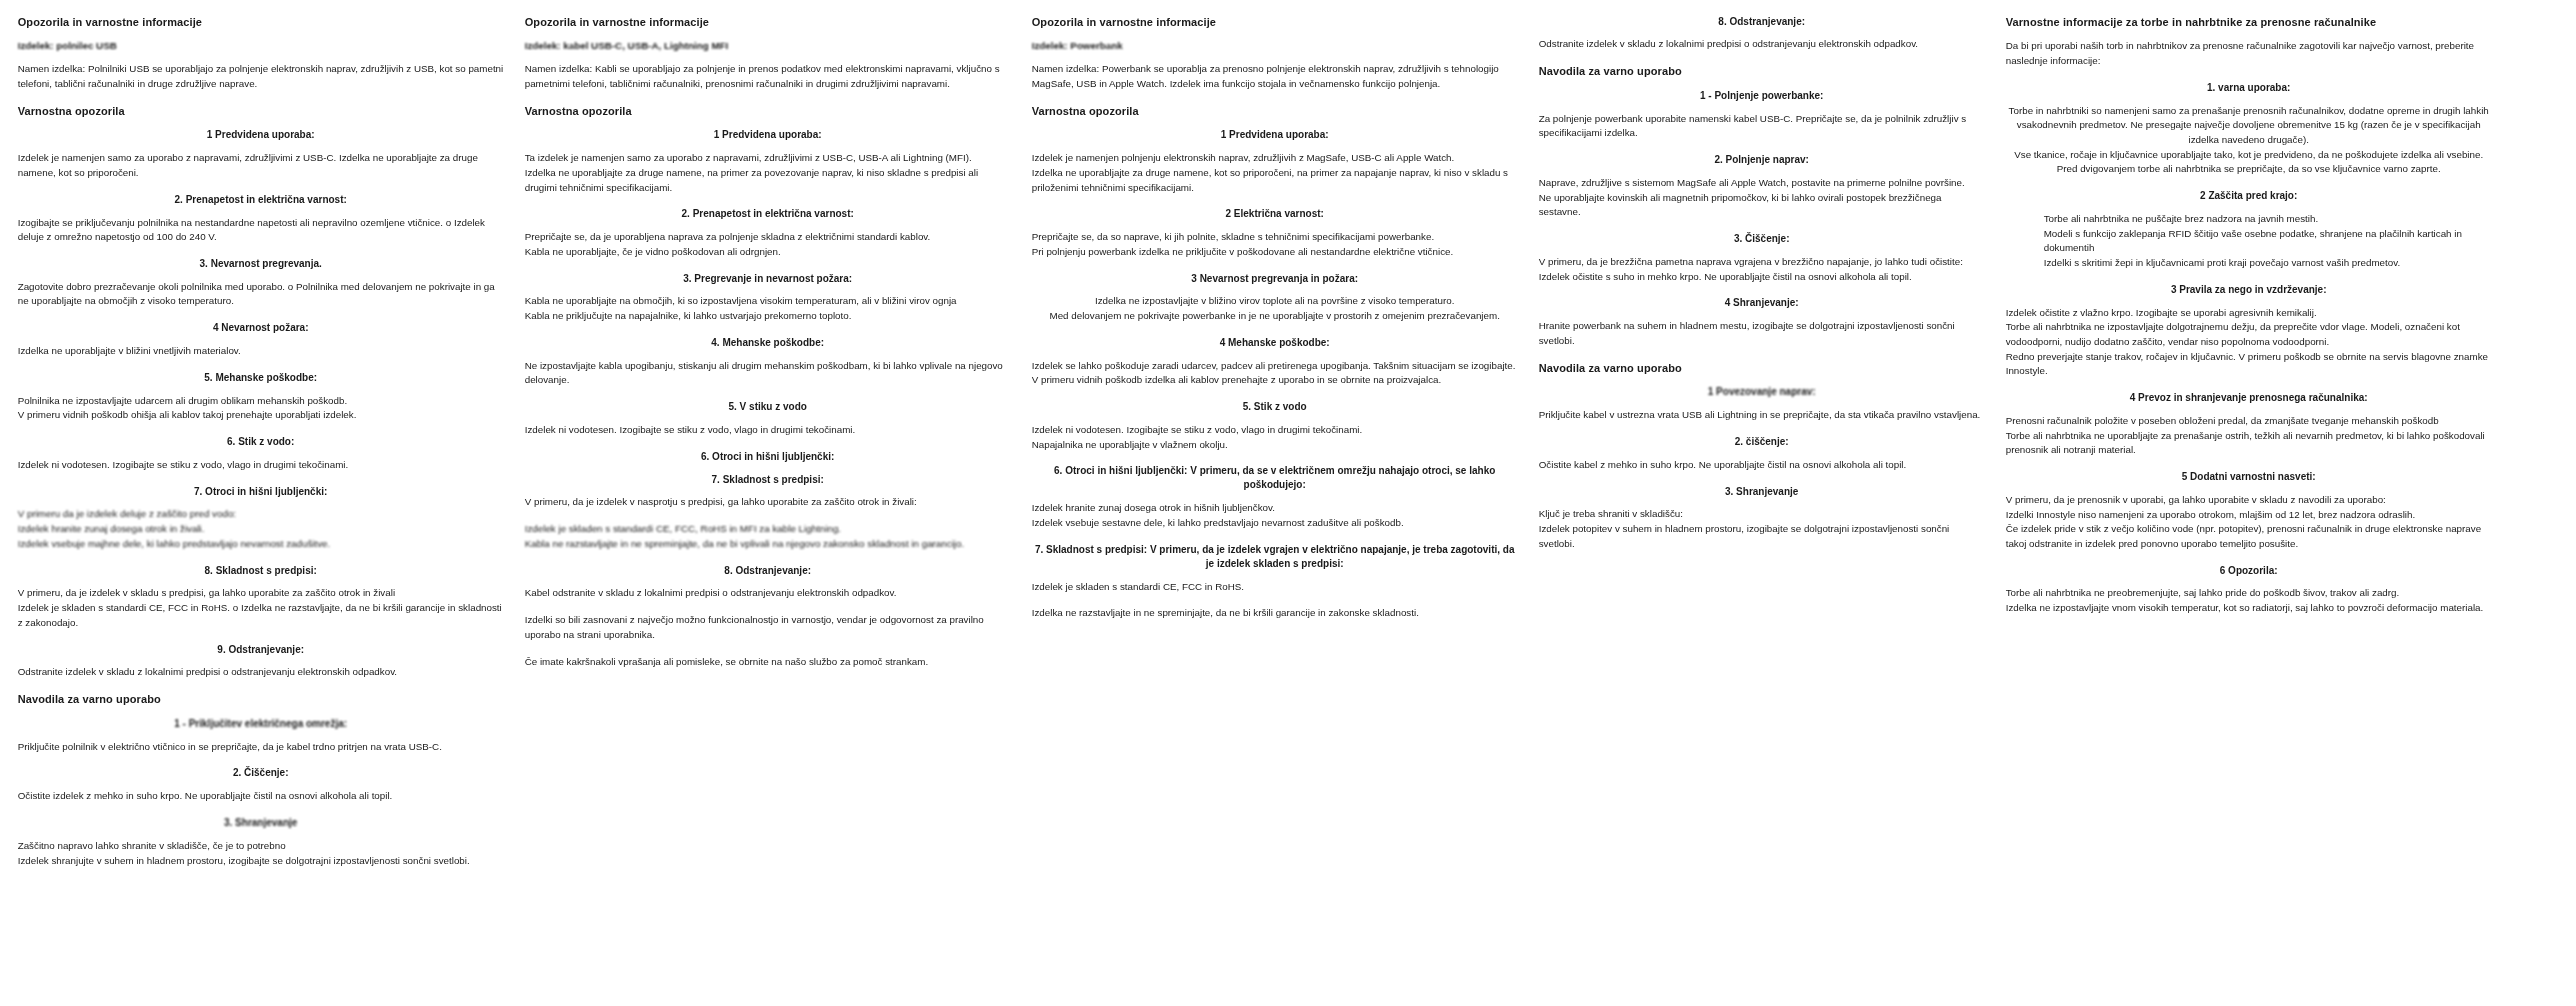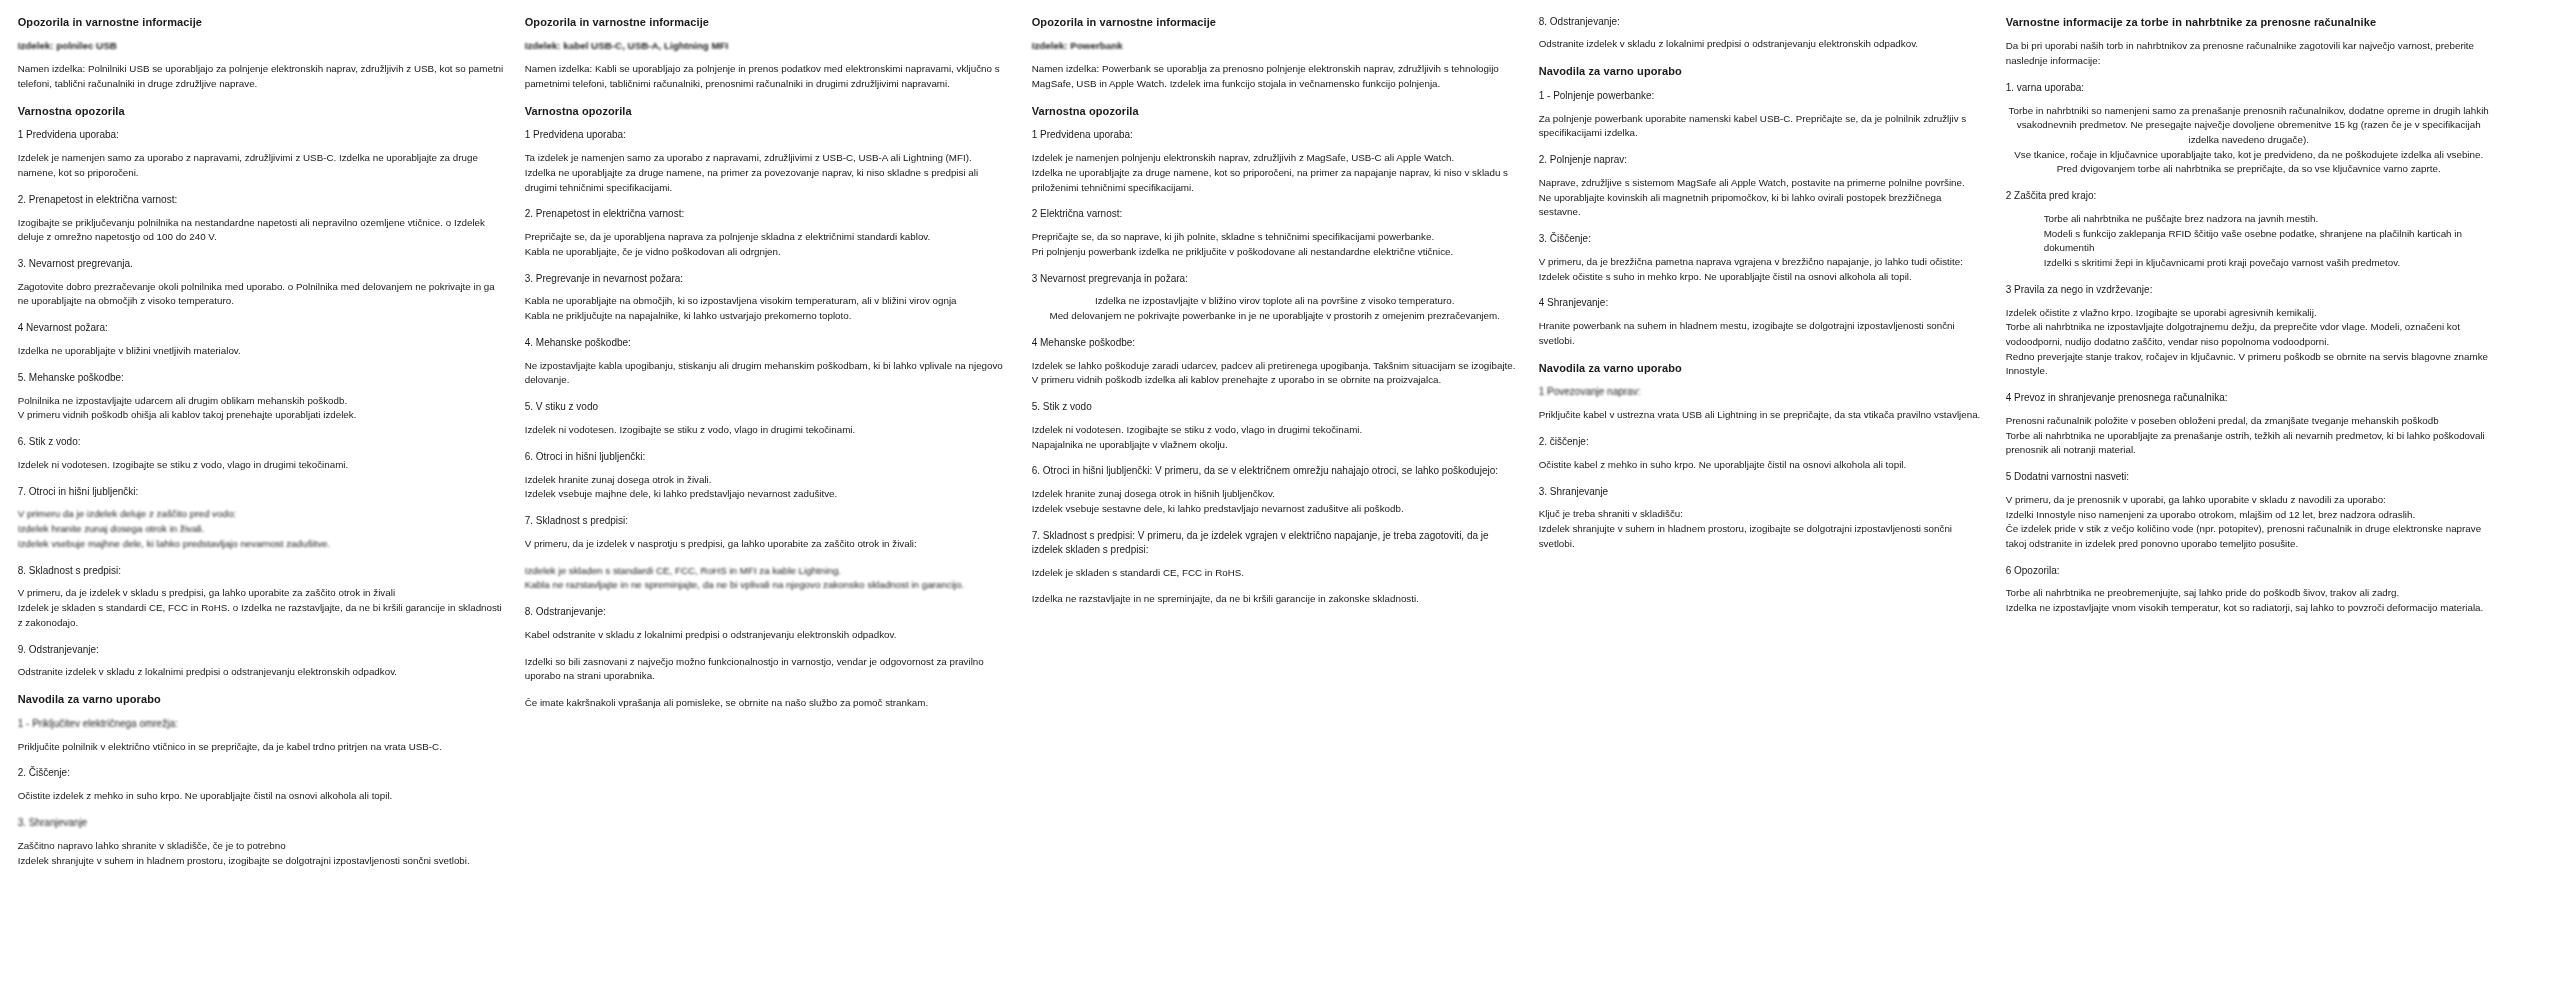--- a/index.html
+++ b/index.html
@@ -42,23 +42,24 @@
     margin: 0 0 9.7px 0;
     line-height: 1.35;
   }
   p.body {
     font-size: 9.8px;
     line-height: 1.5;
     margin: 0 0 12px 0;
   }
   h3.sub {
     font-size: 10px;
-    font-weight: normal;
+    font-weight: bold;
     margin: 0 0 8.9px 0;
     line-height: 1.4;
+    text-align: center;
   }
   .blurry-soft {
     filter: blur(1.2px);
   }
 </style>
 </head>
 <body>
 
 <div class="sheet">
 
@@ -111,22 +112,20 @@
     <p class="body" style="white-space: pre-line;">Prepričajte se, da je uporabljena naprava za polnjenje skladna z električnimi standardi kablov.
 Kabla ne uporabljajte, če je vidno poškodovan ali odrgnjen.</p>
     <h3 class="sub">3. Pregrevanje in nevarnost požara:</h3>
     <p class="body" style="white-space: pre-line;">Kabla ne uporabljajte na območjih, ki so izpostavljena visokim temperaturam, ali v bližini virov ognja
 Kabla ne priključujte na napajalnike, ki lahko ustvarjajo prekomerno toploto.</p>
     <h3 class="sub">4. Mehanske poškodbe:</h3>
     <p class="body">Ne izpostavljajte kabla upogibanju, stiskanju ali drugim mehanskim poškodbam, ki bi lahko vplivale na njegovo delovanje.</p>
     <h3 class="sub">5. V stiku z vodo</h3>
     <p class="body">Izdelek ni vodotesen. Izogibajte se stiku z vodo, vlago in drugimi tekočinami.</p>
     <h3 class="sub">6. Otroci in hišni ljubljenčki:</h3>
-    <p class="body" style="white-space: pre-line;">Izdelek hranite zunaj dosega otrok in živali.
-Izdelek vsebuje majhne dele, ki lahko predstavljajo nevarnost zadušitve.</p>
     <h3 class="sub">7. Skladnost s predpisi:</h3>
     <p class="body">V primeru, da je izdelek v nasprotju s predpisi, ga lahko uporabite za zaščito otrok in živali:</p>
     <p class="body blurry-soft" style="white-space: pre-line;">Izdelek je skladen s standardi CE, FCC, RoHS in MFI za kable Lightning.
 Kabla ne razstavljajte in ne spreminjajte, da ne bi vplivali na njegovo zakonsko skladnost in garancijo.</p>
     <h3 class="sub">8. Odstranjevanje:</h3>
     <p class="body">Kabel odstranite v skladu z lokalnimi predpisi o odstranjevanju elektronskih odpadkov.</p>
     <p class="body">Izdelki so bili zasnovani z največjo možno funkcionalnostjo in varnostjo, vendar je odgovornost za pravilno uporabo na strani uporabnika.</p>
     <p class="body">Če imate kakršnakoli vprašanja ali pomisleke, se obrnite na našo službo za pomoč strankam.</p>
   </div>
 
@@ -172,21 +171,21 @@
 Izdelek očistite s suho in mehko krpo. Ne uporabljajte čistil na osnovi alkohola ali topil.</p>
     <h3 class="sub">4 Shranjevanje:</h3>
     <p class="body">Hranite powerbank na suhem in hladnem mestu, izogibajte se dolgotrajni izpostavljenosti sončni svetlobi.</p>
     <h2 class="sec-title">Navodila za varno uporabo</h2>
     <h3 class="sub blurry-soft">1 Povezovanje naprav:</h3>
     <p class="body">Priključite kabel v ustrezna vrata USB ali Lightning in se prepričajte, da sta vtikača pravilno vstavljena.</p>
     <h3 class="sub">2. čiščenje:</h3>
     <p class="body">Očistite kabel z mehko in suho krpo. Ne uporabljajte čistil na osnovi alkohola ali topil.</p>
     <h3 class="sub">3. Shranjevanje</h3>
     <p class="body" style="white-space: pre-line;">Ključ je treba shraniti v skladišču:
-Izdelek shranjujte v suhem in hladnem prostoru, izogibajte se dolgotrajni izpostavljenosti sončni svetlobi.</p>
+Izdelek potopitev v suhem in hladnem prostoru, izogibajte se dolgotrajni izpostavljenosti sončni svetlobi.</p>
   </div>
 
   <div class="col col-5">
     <h2 class="sec-title">Varnostne informacije za torbe in nahrbtnike za prenosne računalnike</h2>
     <p class="body">Da bi pri uporabi naših torb in nahrbtnikov za prenosne računalnike zagotovili kar največjo varnost, preberite naslednje informacije:</p>
     <h3 class="sub">1. varna uporaba:</h3>
     <p class="body" style="white-space: pre-line; text-align: center;">Torbe in nahrbtniki so namenjeni samo za prenašanje prenosnih računalnikov, dodatne opreme in drugih lahkih vsakodnevnih predmetov. Ne presegajte največje dovoljene obremenitve 15 kg (razen če je v specifikacijah izdelka navedeno drugače).
 Vse tkanice, ročaje in ključavnice uporabljajte tako, kot je predvideno, da ne poškodujete izdelka ali vsebine.
 Pred dvigovanjem torbe ali nahrbtnika se prepričajte, da so vse ključavnice varno zaprte.</p>
     <h3 class="sub">2 Zaščita pred krajo:</h3>

